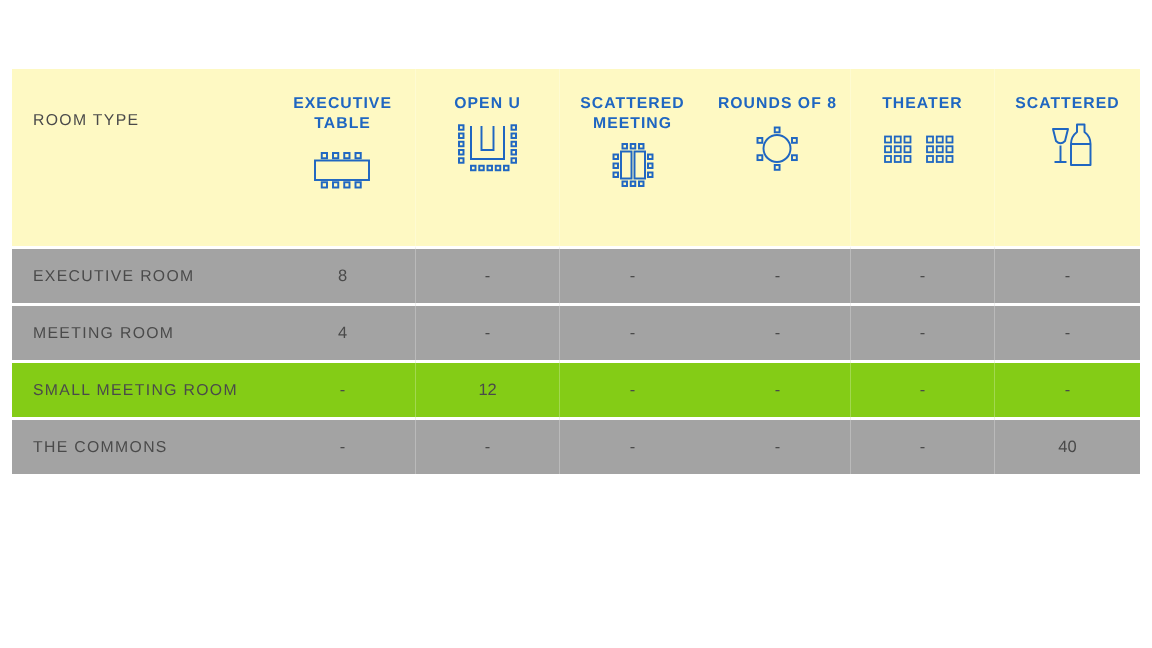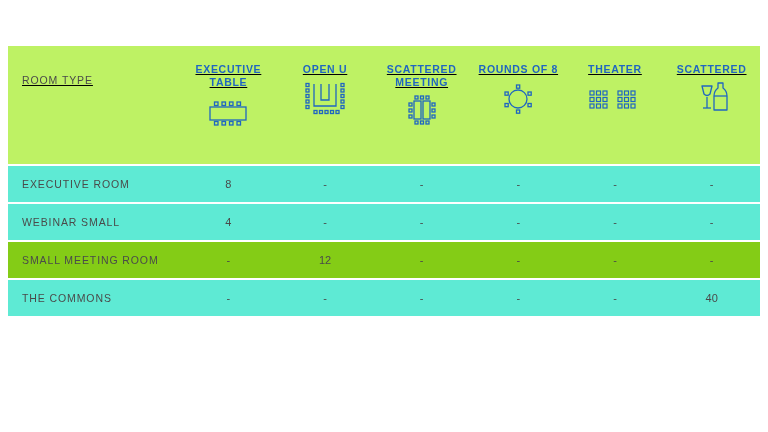--- a/index.html
+++ b/index.html
@@ -22,26 +22,25 @@
     left: 8px;
     top: 46px;
     width: 752px;
     border-collapse: collapse;
     table-layout: fixed;
   }
   table.capacity col.rowhead { width: 172px; }
   table.capacity col.datacol { width: 96.6px; }
 
   thead th {
-    background: #bef264;
+    background: #fef9c3;
     vertical-align: top;
     padding: 0;
     height: 94px;
     border: none;
-    text-decoration: underline;
   }
   th.rowtype-head {
     text-align: left;
     padding-left: 14px;
     padding-top: 24px;
     vertical-align: top;
   }
   .rowtype-label {
     font-size: 10.5px;
     letter-spacing: 0.9px;
@@ -71,21 +70,21 @@
     margin-top: 7px;
     height: 34px;
     display: flex;
     align-items: center;
     justify-content: center;
   }
   .colhead-icon svg { display: block; }
 
   tbody td {
     height: 36px;
-    background: #5eead4;
+    background: #a3a3a3;
     font-size: 11px;
     color: #4a4a4a;
     text-align: center;
     border-top: 2px solid #ffffff;
     padding: 0;
   }
   tbody td.rowlabel {
     text-align: left;
     padding-left: 14px;
     font-size: 10.5px;
@@ -263,21 +262,21 @@
       <tr>
         <td class="rowlabel">EXECUTIVE ROOM</td>
         <td>8</td>
         <td>-</td>
         <td>-</td>
         <td>-</td>
         <td>-</td>
         <td>-</td>
       </tr>
       <tr>
-        <td class="rowlabel">WEBINAR SMALL</td>
+        <td class="rowlabel">MEETING ROOM</td>
         <td>4</td>
         <td>-</td>
         <td>-</td>
         <td>-</td>
         <td>-</td>
         <td>-</td>
       </tr>
       <tr class="highlight">
         <td class="rowlabel">SMALL MEETING ROOM</td>
         <td>-</td>

